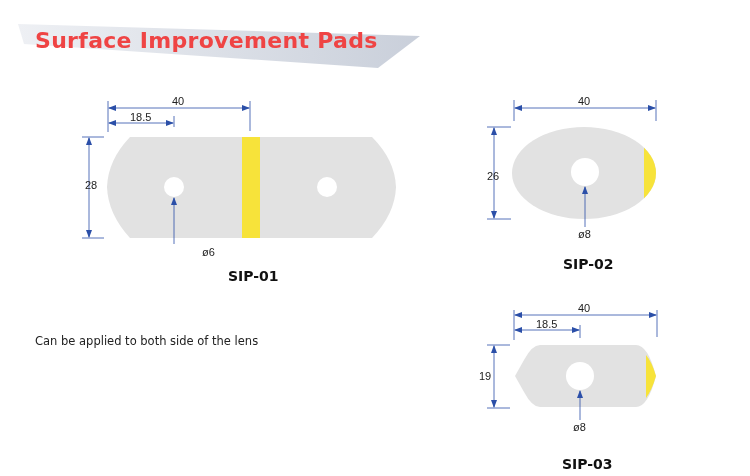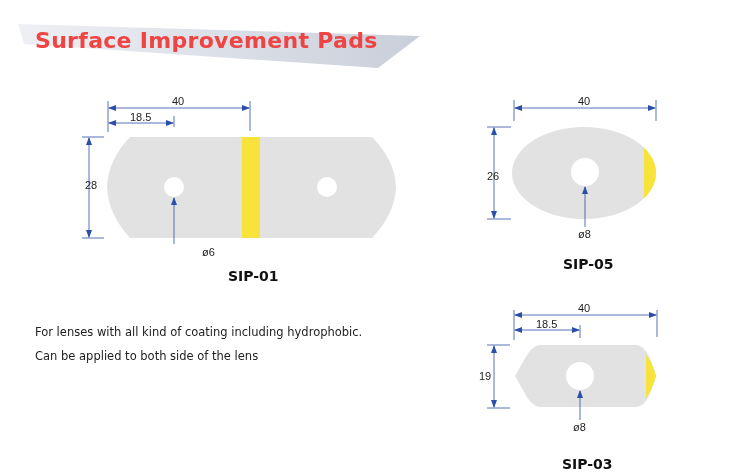--- a/index.html
+++ b/index.html
@@ -93,25 +93,24 @@
 
 <div class="label" style="left:172px;top:95px;">40</div>
 <div class="label" style="left:130px;top:111px;">18.5</div>
 <div class="label" style="left:85px;top:179px;">28</div>
 <div class="label" style="left:166px;top:246px;margin-left:36px;">ø6</div>
 <div class="model" style="left:228px;top:268px;">SIP-01</div>
 
 <div class="label" style="left:578px;top:95px;">40</div>
 <div class="label" style="left:487px;top:170px;">26</div>
 <div class="label" style="left:578px;top:228px;">ø8</div>
-<div class="model" style="left:563px;top:256px;">SIP-05</div>
+<div class="model" style="left:563px;top:256px;">SIP-02</div>
 
 <div class="label" style="left:578px;top:302px;">40</div>
 <div class="label" style="left:536px;top:318px;">18.5</div>
 <div class="label" style="left:479px;top:370px;">19</div>
 <div class="label" style="left:573px;top:421px;">ø8</div>
 <div class="model" style="left:562px;top:444px;margin-top:12px;">SIP-03</div>
 
 <div class="desc">
-  <p>For lenses with all kind of coating including hydrophobic.</p>
   <div class="gap"></div>
   <p>Can be applied to both side of the lens</p>
 </div>
 
 </body></html>

